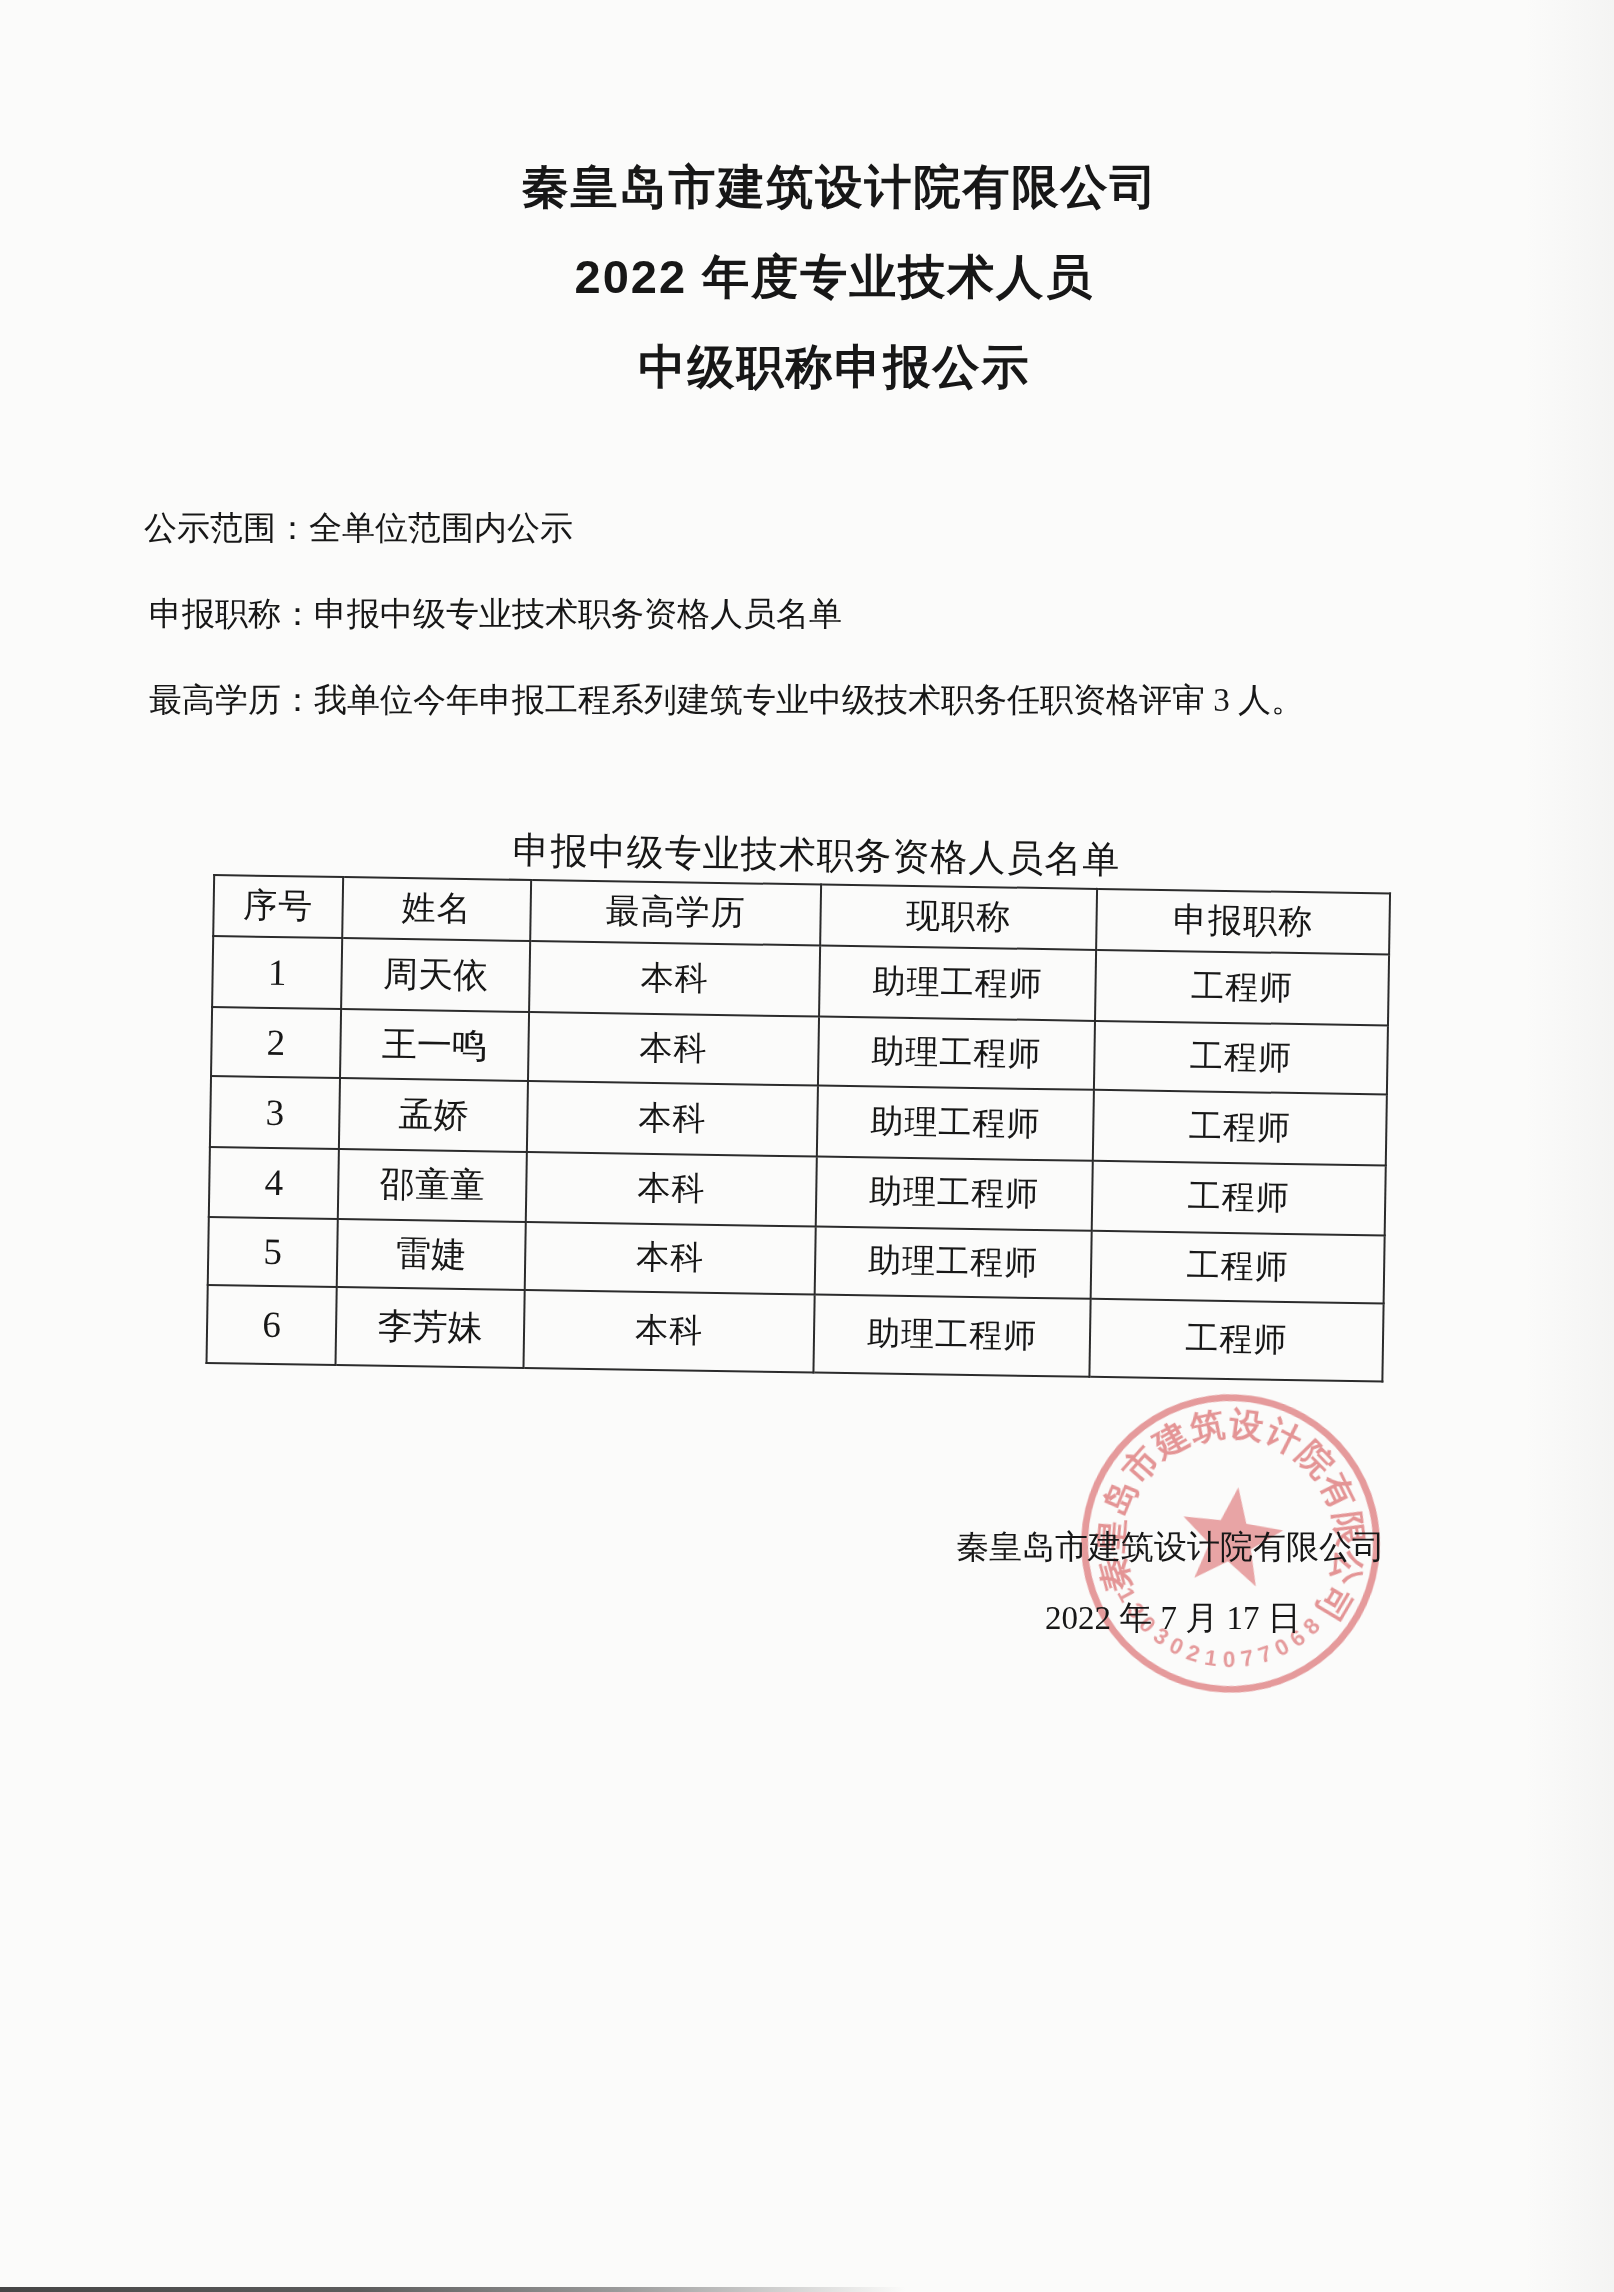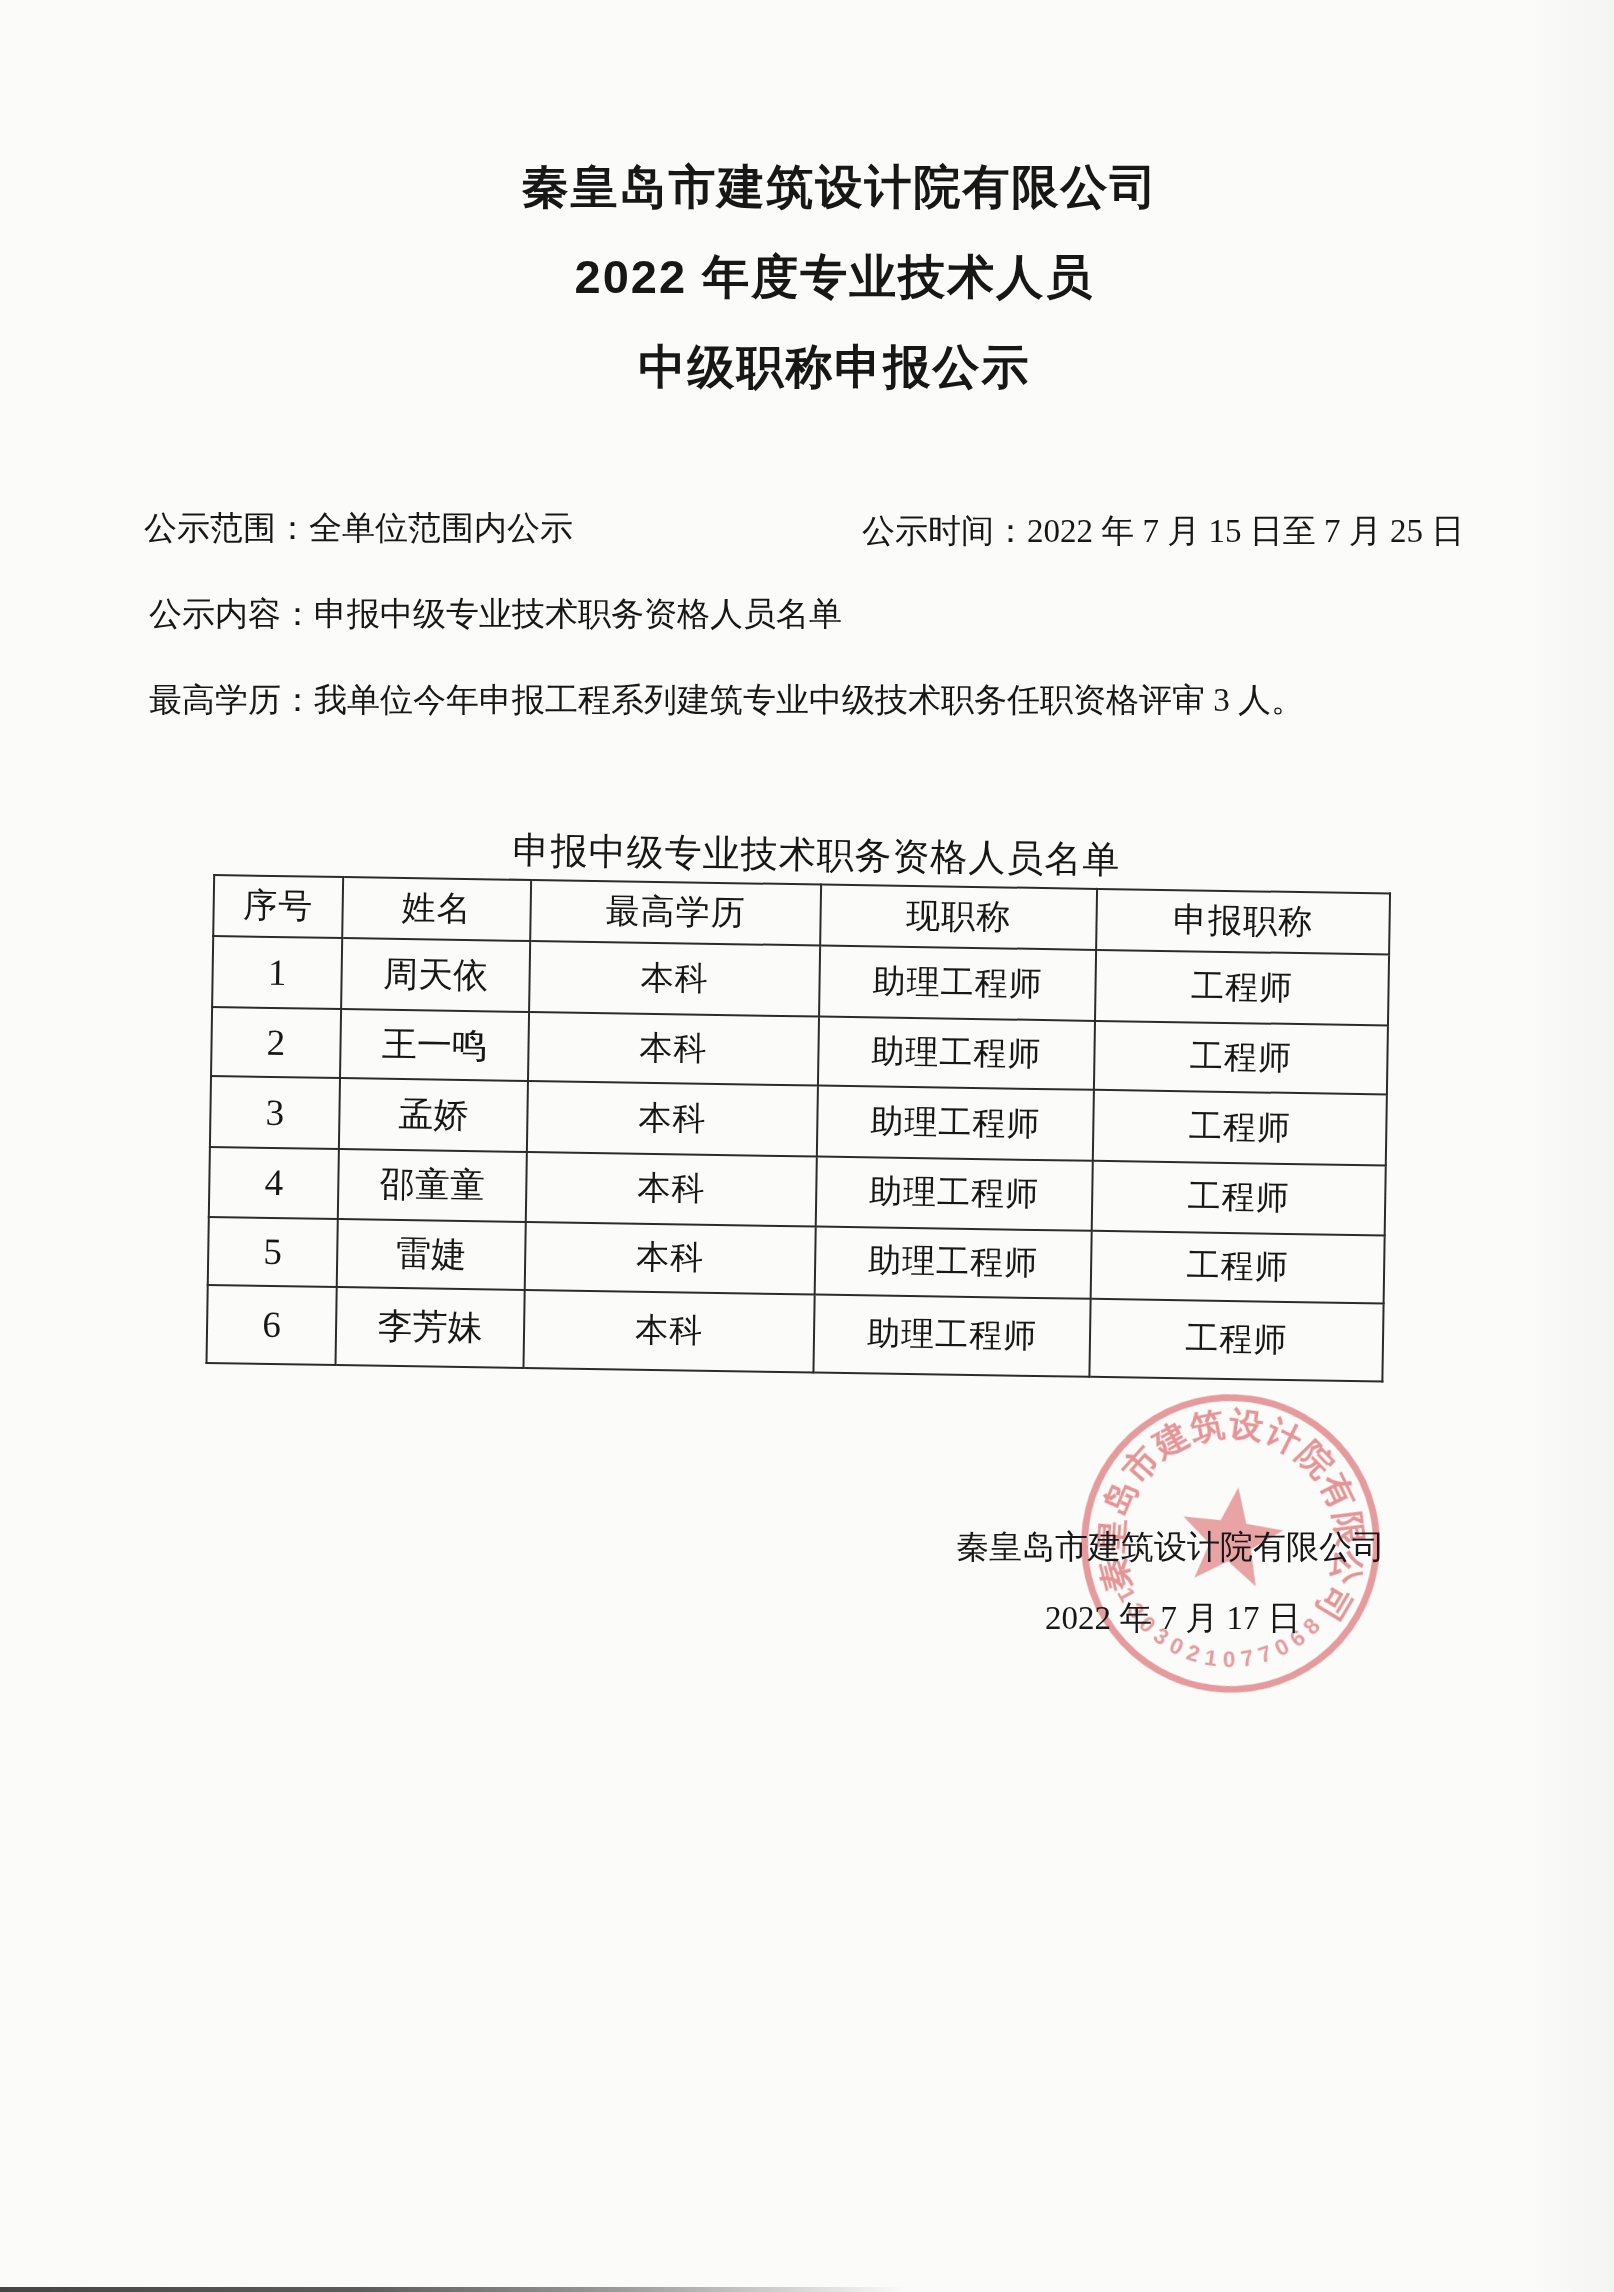--- a/index.html
+++ b/index.html
@@ -61,23 +61,22 @@
 <div class="page">
 
   <div class="scan-right-shade"></div>
 
   <div class="doc-title t1">秦皇岛市建筑设计院有限公司</div>
   <div class="doc-title t2">2022 年度专业技术人员</div>
   <div class="doc-title t3">中级职称申报公示</div>
 
   <div class="info-line info-scope"><span>公示范围：</span><span>全单位范围内公示</span></div>
 
-  <div class="info-line info-time"><span>公示时间：</span><span>2022 年 7 月 15 日至 7 月 25 日</span></div>
 
-  <div class="info-line info-place"><span>公示内容：</span><span>申报中级专业技术职务资格人员名单</span></div>
+  <div class="info-line info-place"><span>申报职称：</span><span>申报中级专业技术职务资格人员名单</span></div>
 
   <div class="info-line info-content"><span>最高学历：</span><span>我单位今年申报工程系列建筑专业中级技术职务任职资格评审 3 人。</span></div>
 
   <div class="table-wrap">
     <div class="table-caption">申报中级专业技术职务资格人员名单</div>
     <table class="roster">
       <colgroup>
         <col style="width:129px">
           <col style="width:188px">
           <col style="width:290px">

